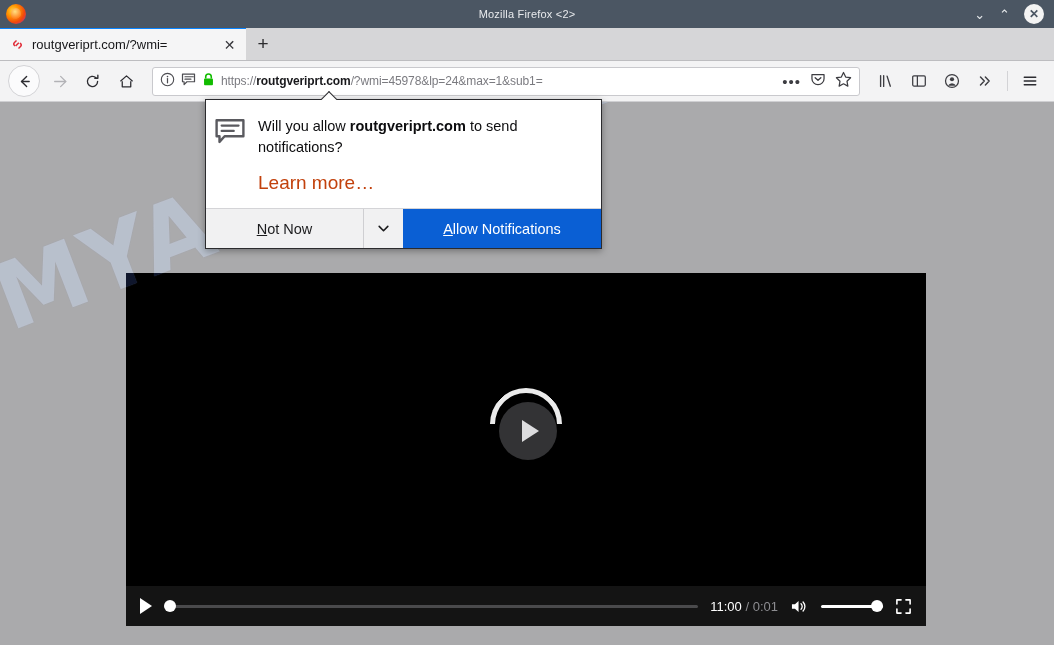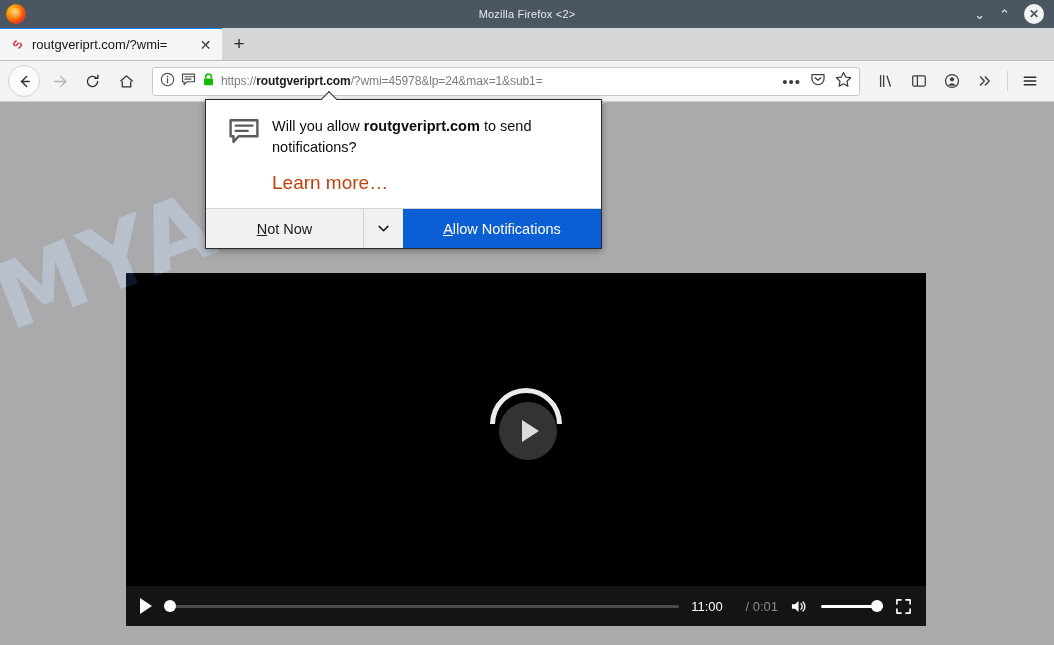--- a/index.html
+++ b/index.html
@@ -45,21 +45,21 @@
     font-size: 12px; font-weight: 600;
   }
 
   
   .tabstrip {
     height: 33px; background: #d6d6d8;
     display: flex; align-items: flex-end;
     border-bottom: 1px solid #bdbdc0;
   }
   .tab {
-    height: 33px; width: 222px;
+    height: 33px; width: 246px;
     background: #f5f5f6;
     border-top: 2px solid #0a84ff;
     display: flex; align-items: center; gap: 7px;
     padding: 0 8px 0 10px;
     font-size: 13px; color: #1c1c1e;
   }
   .tab-favicon {
     width: 15px; height: 15px; flex: 0 0 auto;
     position: relative;
   }
@@ -205,21 +205,21 @@
   }
   .scrub-track {
     position: absolute; left: 0; right: 0; height: 3px;
     background: #4a4a4c; border-radius: 2px;
   }
   .scrub-knob {
     position: absolute; left: 0; width: 12px; height: 12px;
     border-radius: 50%; background: #fff;
   }
   .vtime { font-size: 13px; color: #ffffff; flex: 0 0 auto; white-space: nowrap; }
-  .vtime .dur { color: #8d8d91; padding-left: 19px; }
+  .vtime .dur { color: #8d8d91; }
   .vol-icon { flex: 0 0 auto; display: flex; }
   .volbar { position: relative; width: 62px; height: 14px; flex: 0 0 auto; display: flex; align-items: center; }
   .volbar-track { position: absolute; left: 0; right: 0; height: 3px; background: #fff; border-radius: 2px; }
   .volbar-knob { position: absolute; right: 0; width: 12px; height: 12px; border-radius: 50%; background: #fff; }
   .fs-icon { flex: 0 0 auto; display: flex; }
 
   
   .doorhanger {
     position: absolute; left: 205px; top: 99px;
     width: 397px;
@@ -231,21 +231,21 @@
   .dh-arrow {
     position: absolute; left: 115px; top: -9px;
     width: 16px; height: 9px; overflow: hidden;
   }
   .dh-arrow::after {
     content: ""; position: absolute; left: 1px; top: 3px;
     width: 13px; height: 13px; background: #fff;
     border-left: 1px solid #2b2b2e; border-top: 1px solid #2b2b2e;
     transform: rotate(45deg);
   }
-  .dh-body { padding: 16px 18px 14px 9px; display: flex; gap: 13px; margin-left: 14px; }
+  .dh-body { padding: 16px 18px 14px 9px; display: flex; gap: 13px; }
   .dh-icon { flex: 0 0 auto; padding-top: 2px; }
   .dh-text { flex: 1 1 auto; }
   .dh-q {
     font-size: 14.5px; color: #0d0d0f; line-height: 1.45;
   }
   .dh-q b { font-weight: 700; }
   .dh-learn {
     display: inline-block; margin-top: 14px;
     font-size: 19px; color: #c2410c; cursor: pointer;
   }

